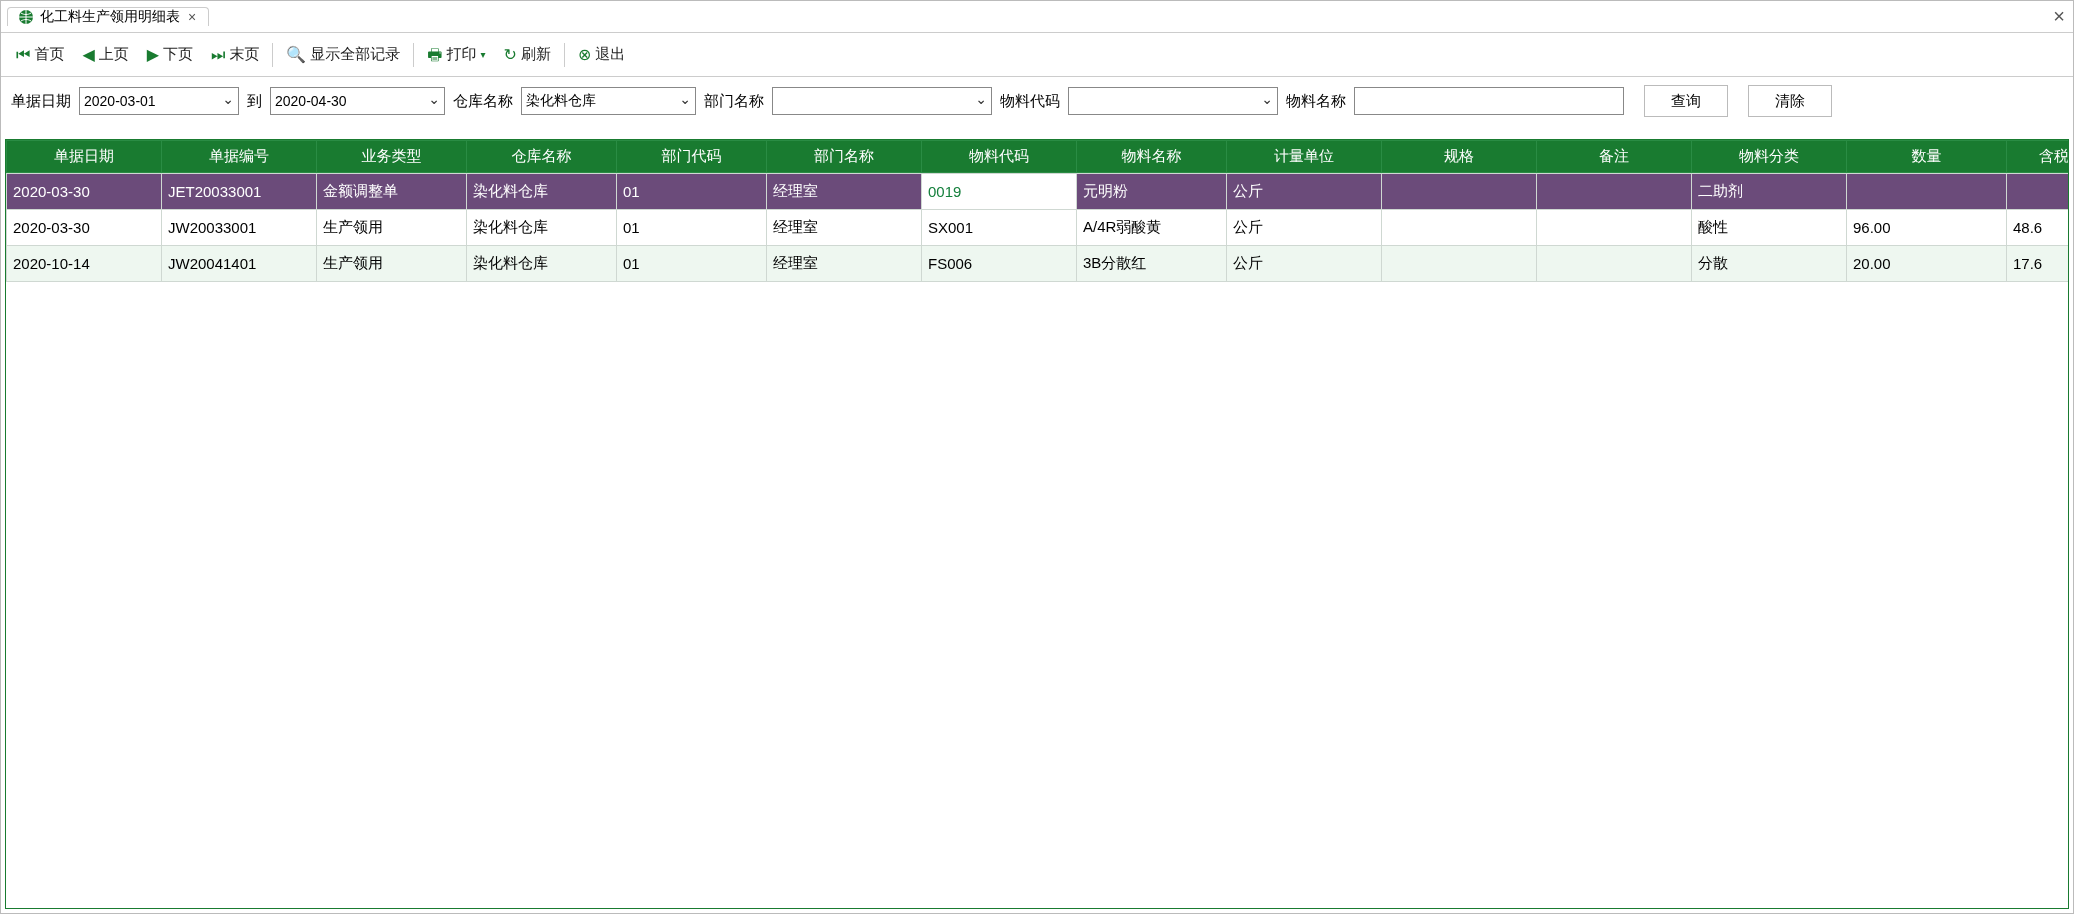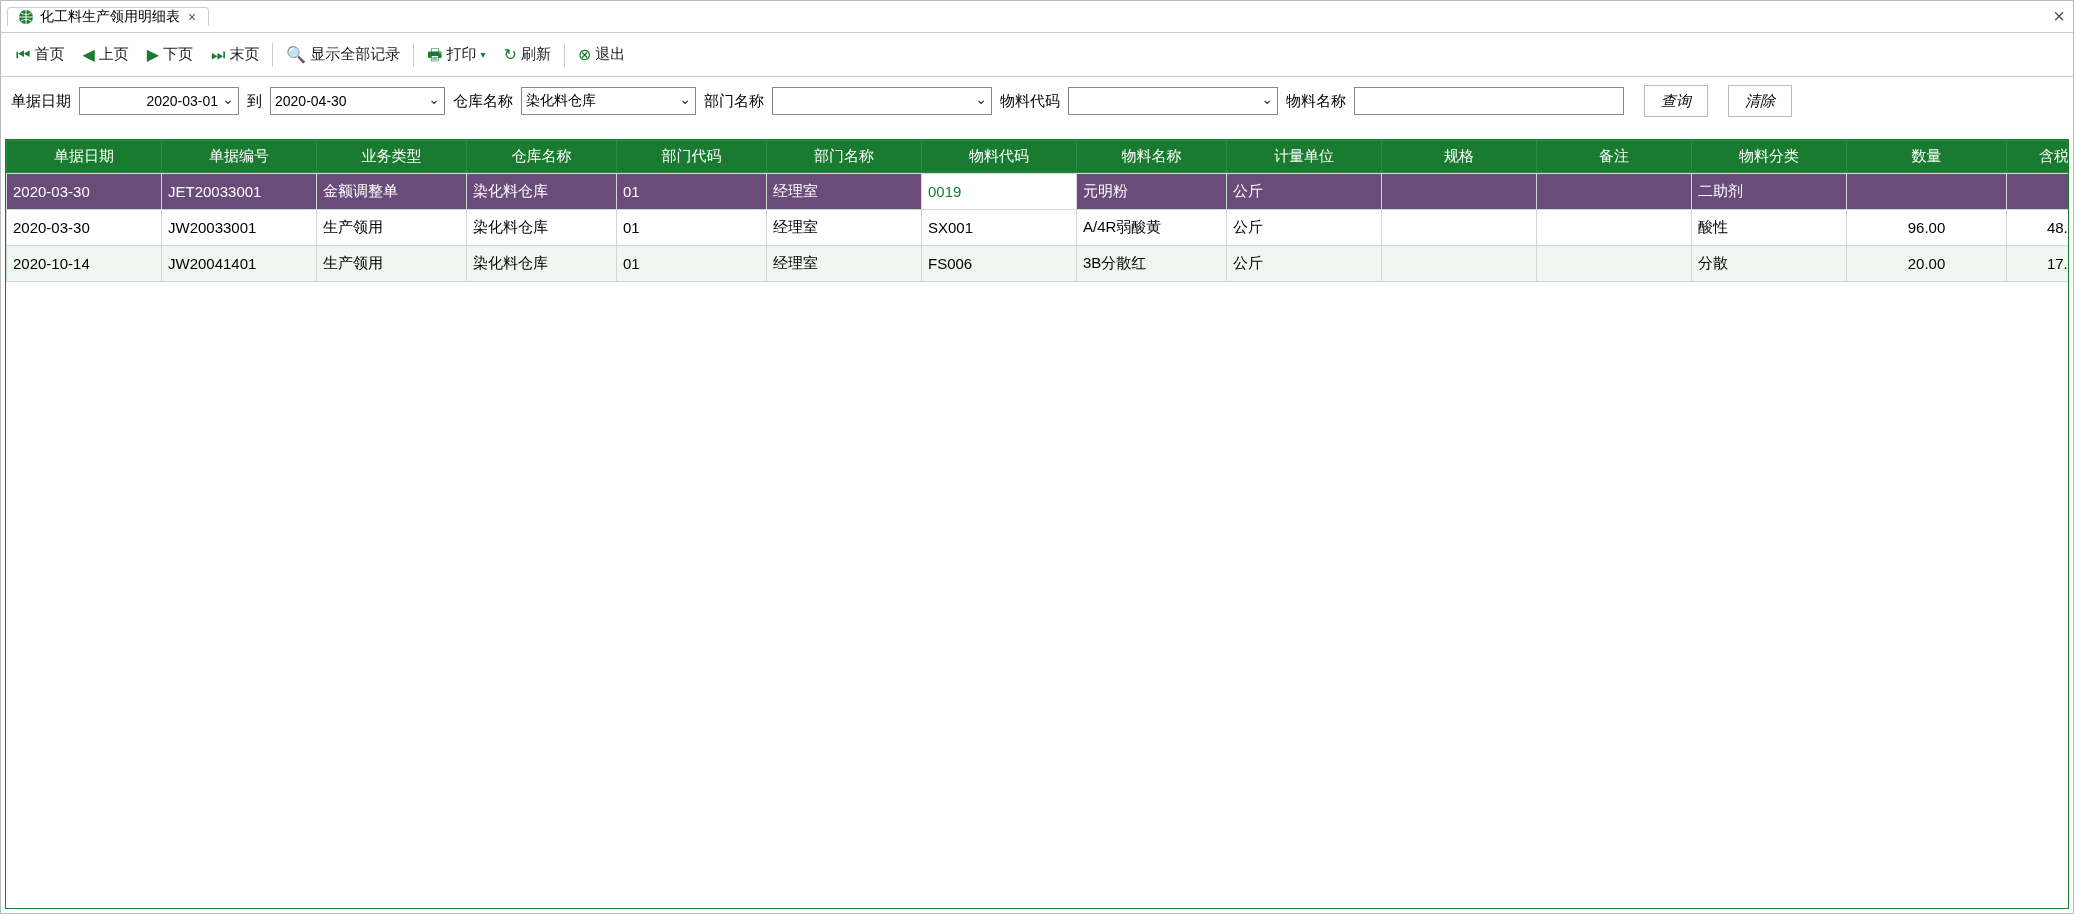--- a/index.html
+++ b/index.html
@@ -25,33 +25,33 @@
   
   .quick-title { padding: 6px 10px; font-size: 15px; }
 
   
   .filters { display: flex; align-items: center; gap: 8px; padding: 8px 10px 18px 10px; }
   .flabel { font-size: 15px; white-space: nowrap; }
   .finput, .fselect { border: 1px solid #888; height: 28px; padding: 0 4px; font-size: 14px; background: #fff; }
   .fselect { appearance: none; -webkit-appearance: none; background: #fff; padding-right: 20px; }
   .sel-wrap { position: relative; display: inline-block; }
   .sel-wrap::after { content: "⌄"; position: absolute; right: 5px; top: 4px; font-size: 14px; color: #333; pointer-events: none; }
-  .fbtn { border: 1px solid #bbb; background: #fff; height: 32px; padding: 0 16px; font-size: 15px; cursor: pointer; margin-left: 12px; font-style: italic; }
+  .fbtn { border: 1px solid #bbb; background: #fff; height: 32px; padding: 0 26px; font-size: 15px; cursor: pointer; margin-left: 12px; }
 
   
   .grid-wrap { flex: 1; border: 1px solid #197b30; margin: 4px; display: flex; flex-direction: column; overflow: hidden; }
   .grid-head-group { background: #197b30; color: #fff; text-align: center; font-size: 15px; padding: 4px 0; border-bottom: 1px solid #0e5a22; }
   .grid { width: 100%; border-collapse: collapse; table-layout: fixed; }
   .grid th { background: #197b30; color: #fff; font-weight: normal; font-size: 15px; padding: 6px 4px; border: 1px solid #2a8c44; text-align: center; }
   .grid td { border: 1px solid #cfd8d2; padding: 8px 6px; font-size: 15px; height: 28px; white-space: nowrap; overflow: hidden; }
   .grid tr.sel td { background: #6b4b7a; color: #fff; }
   .grid tr.even td { background: #eef7f0; }
   .grid tr.odd td { background: #fff; }
   .grid tr.sel td.cell-edit { background: #fff; color: #15803d; }
-  .num { text-align: center; }
+  .num { text-align: left; }
   .grid-body { flex: 1; overflow: auto; position: relative; }
   .grid-scroll { position: absolute; bottom: 0; left: 0; right: 0; height: 18px; overflow-x: scroll; overflow-y: hidden; }
   .grid-scroll-inner { width: 2500px; height: 1px; }
 
   
   .status { display: flex; justify-content: space-between; align-items: center; padding: 6px 10px; border-top: 1px solid #ccc; font-size: 15px; height: 34px; }
 
   
   .c0{width:155px}.c1{width:155px}.c2{width:150px}.c3{width:150px}.c4{width:150px}.c5{width:155px}.c6{width:155px}.c7{width:150px}.c8{width:155px}.c9{width:155px}.c10{width:155px}.c11{width:155px}.c12{width:160px}.c13{width:110px}
 </style>
@@ -107,21 +107,21 @@
     <div class="tsep"></div>
     <div class="tbtn">
         <span class="act-glyph">⊗</span>
         <span>退出</span>
       </div>
   </div>
 
 
   <div class="filters">
     <span class="flabel">单据日期</span>
-    <span class="sel-wrap"><input class="fselect" style="width: 160px; text-align: right;" value="2020-03-01"></span>
+    <span class="sel-wrap"><input class="fselect" style="width: 160px;" value="2020-03-01"></span>
     <span class="flabel">到</span>
     <span class="sel-wrap"><input class="fselect" style="width: 175px;" value="2020-04-30"></span>
 
     <span class="flabel">仓库名称</span>
     <span class="sel-wrap"><input class="fselect" style="width: 175px;" value="染化料仓库"></span>
 
     <span class="flabel">部门名称</span>
     <span class="sel-wrap"><input class="fselect" style="width: 220px;" value=""></span>
 
     <span class="flabel">物料代码</span>

